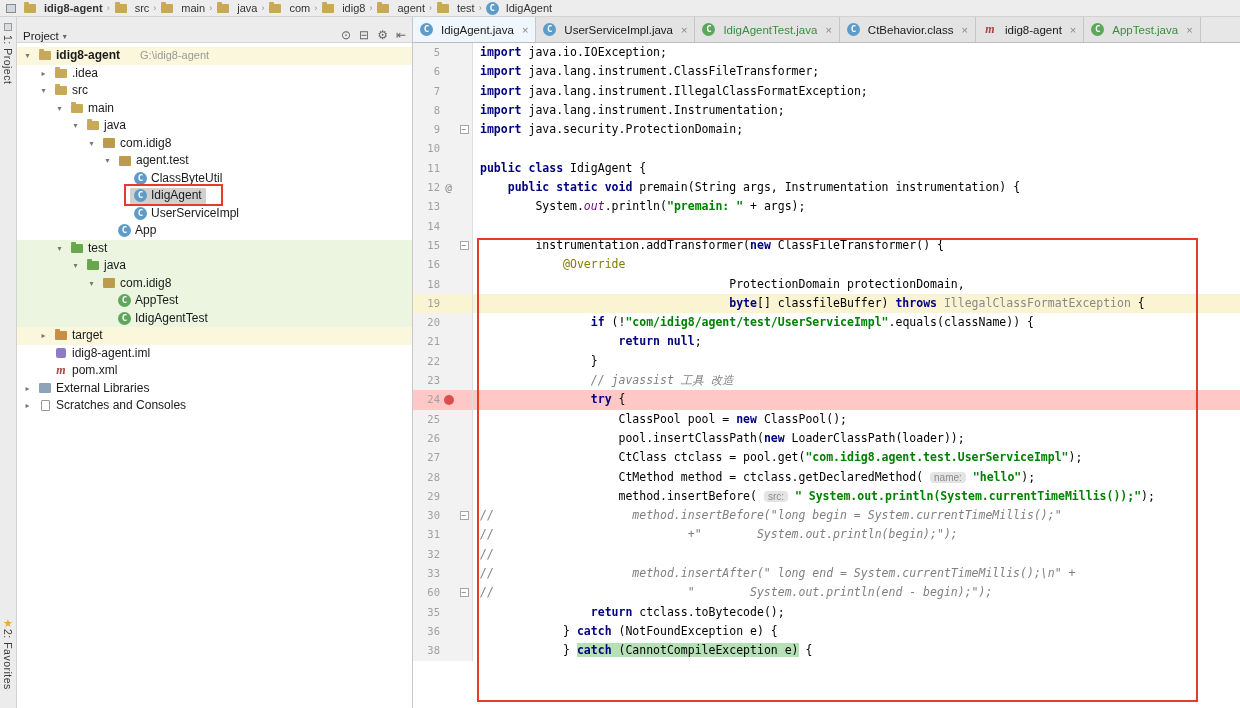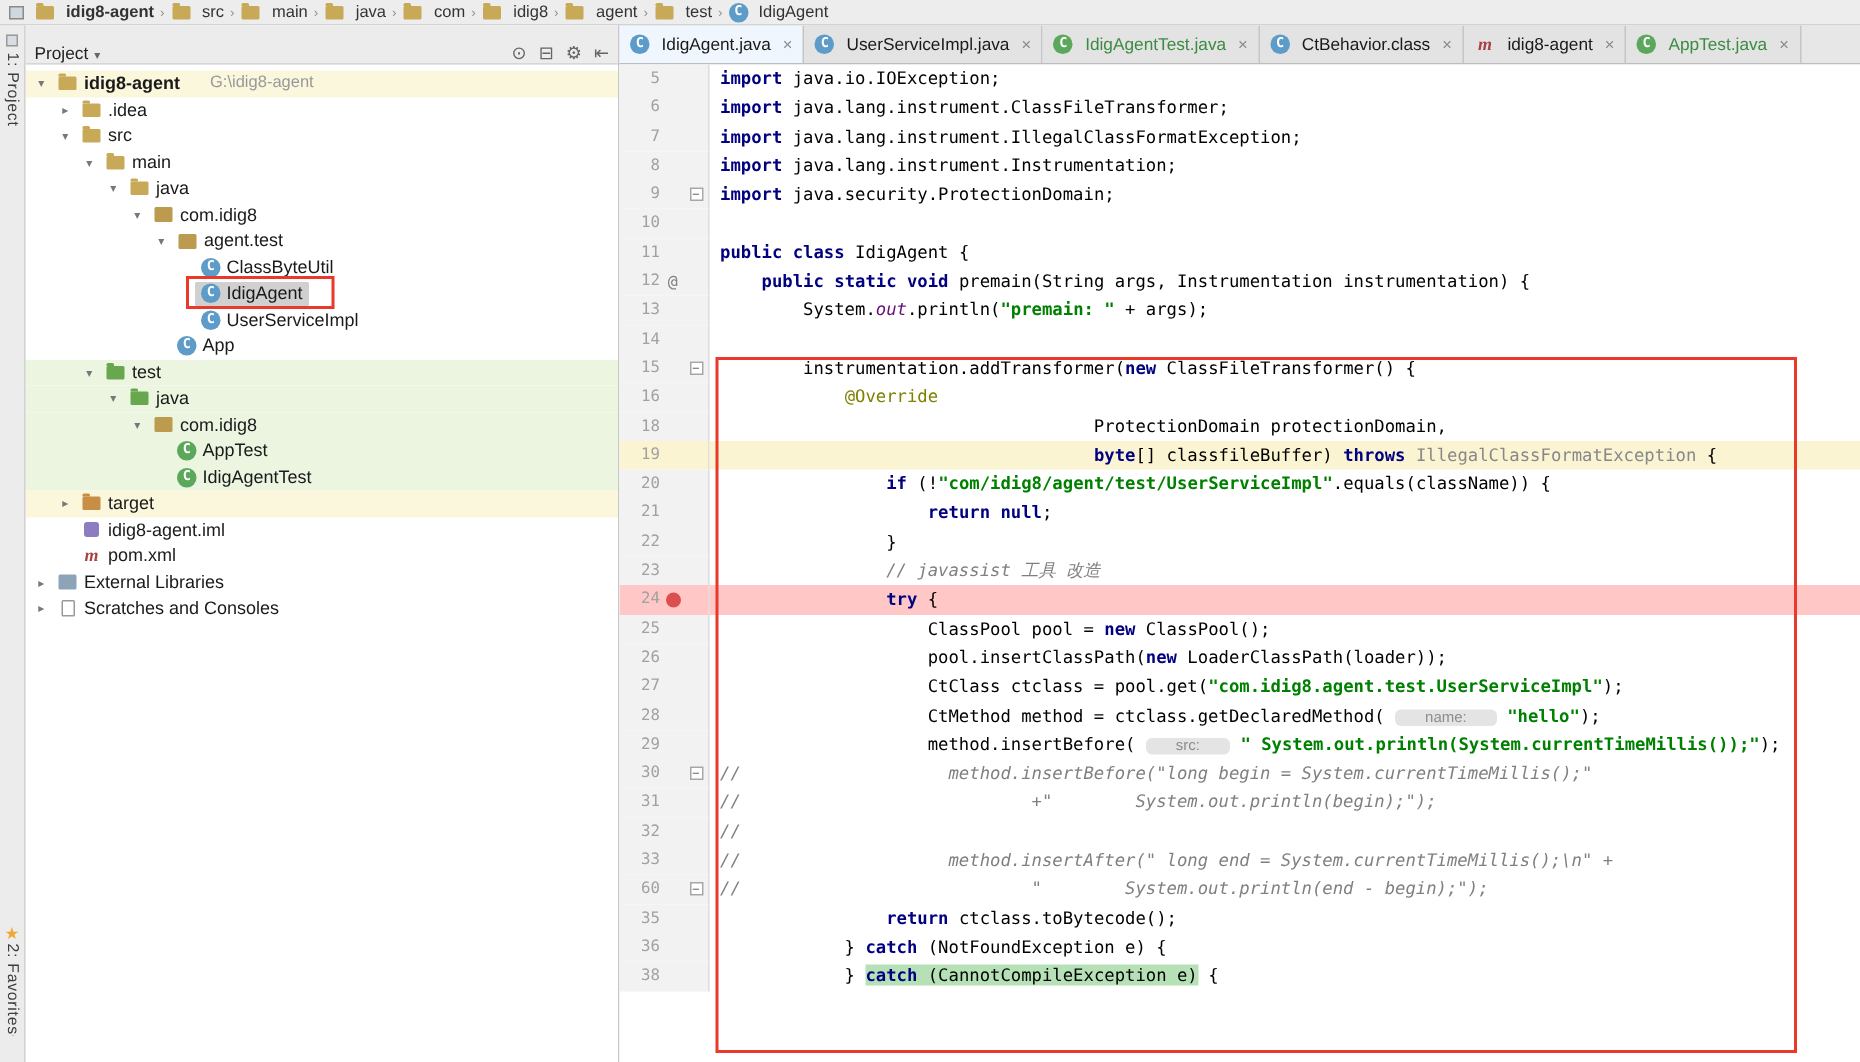--- a/index.html
+++ b/index.html
@@ -81,21 +81,21 @@
   .cline.bg-bp .gut,.cline.bg-bp .lcode{background:#FFC8C7}
   .cline.bg-warn .gut,.cline.bg-warn .lcode{background:#FBF4D2}
   .p{color:#000}
   .kw{color:#000080;font-weight:bold}
   .str{color:#008000;font-weight:bold}
   .cmt{color:#808080;font-style:italic}
   .ann{color:#808000}
   .fld{color:#660E7A;font-style:italic}
   .gray{color:#888}
   .hl{background:#B6E1B6}
-  .hint{background:#E4E4E4;color:#8C8C8C;border-radius:4px;padding:0 20px;font-size:10px;font-family:"Liberation Sans",sans-serif;font-weight:normal}
+  .hint{background:#E4E4E4;color:#8C8C8C;border-radius:4px;padding:0 4px;font-size:10px;font-family:"Liberation Sans",sans-serif;font-weight:normal}
   .bp-dot{width:10px;height:10px;border-radius:50%;background:#DB4F4F;display:inline-block}
   .ovr-dot{width:11px;height:11px;border-radius:50%;background:#4FA54F;color:#fff;font-size:8px;line-height:11px;text-align:center;display:inline-block}
   .at-mark{color:#808080;font-size:11px}
   .foldbox{width:9px;height:9px;border:1px solid #A6A6A6;background:#fff;color:#666;font-size:8px;line-height:7px;text-align:center;display:inline-block}
 
   
   .overlay{position:absolute;border:2px solid #E8392B;pointer-events:none;z-index:10}
   #tree-annotation{left:124px;top:184px;width:99px;height:22px}
   #code-annotation{left:477px;top:238px;width:721px;height:464px}
 </style>

